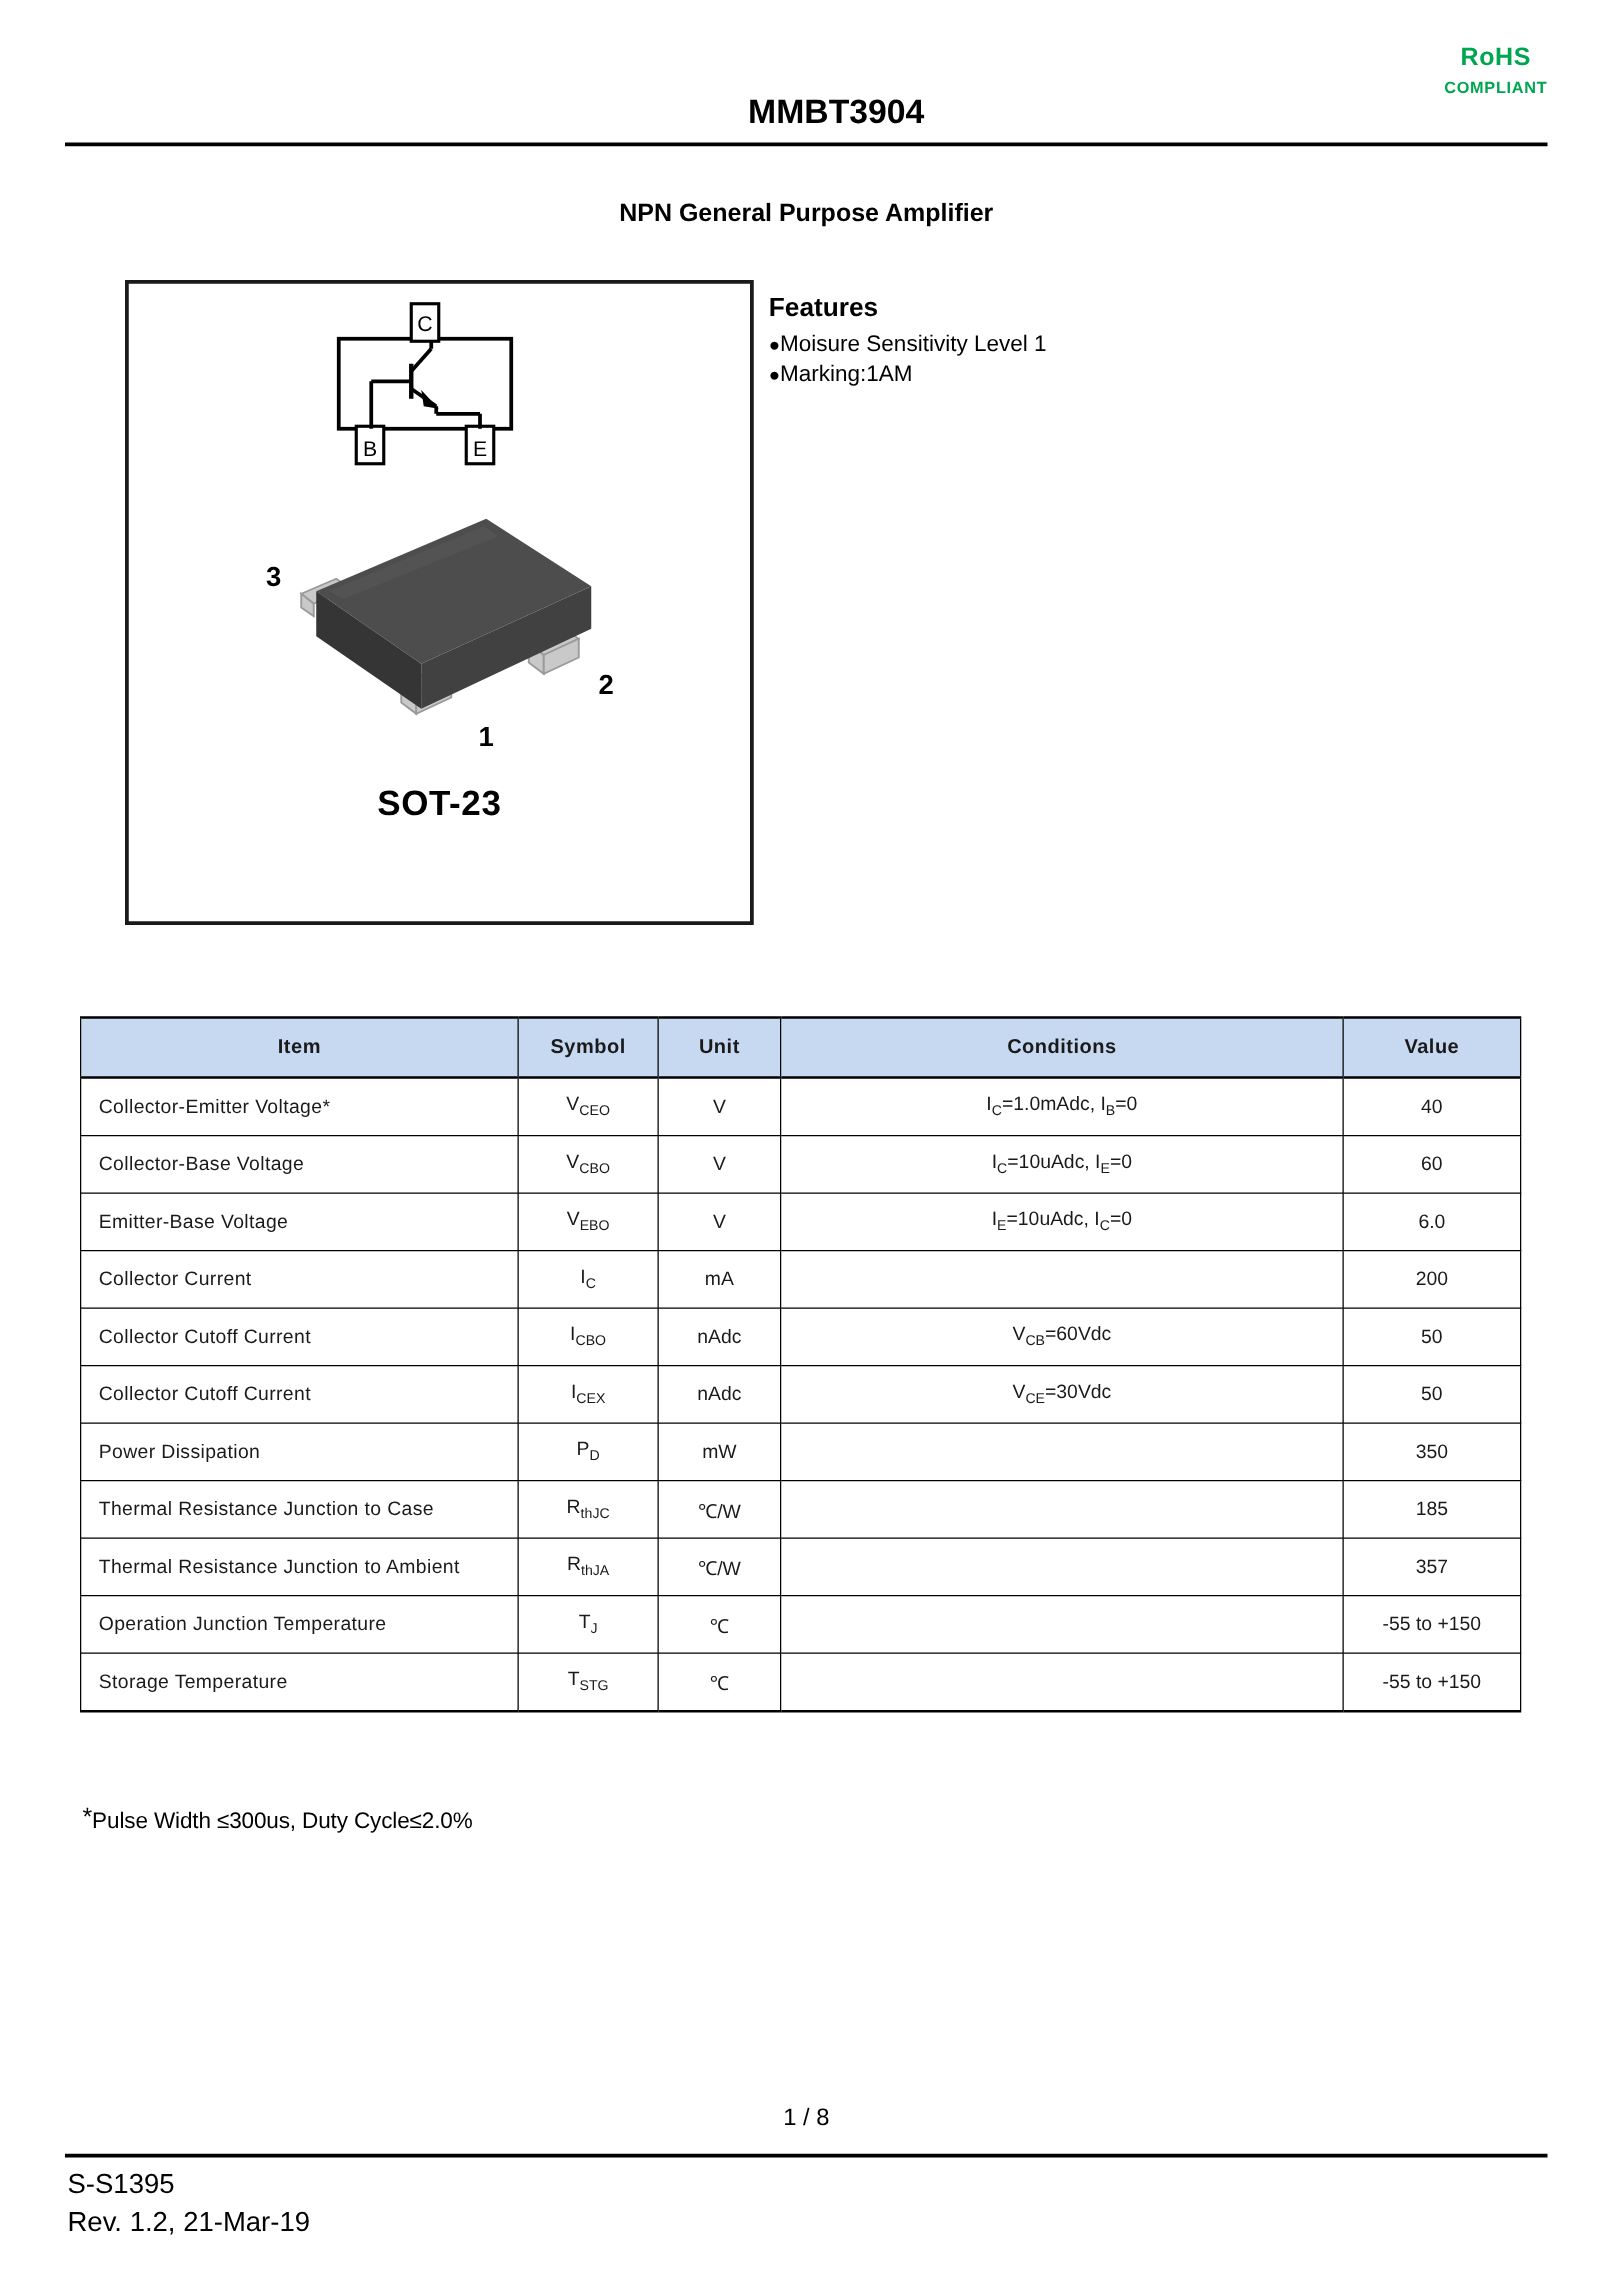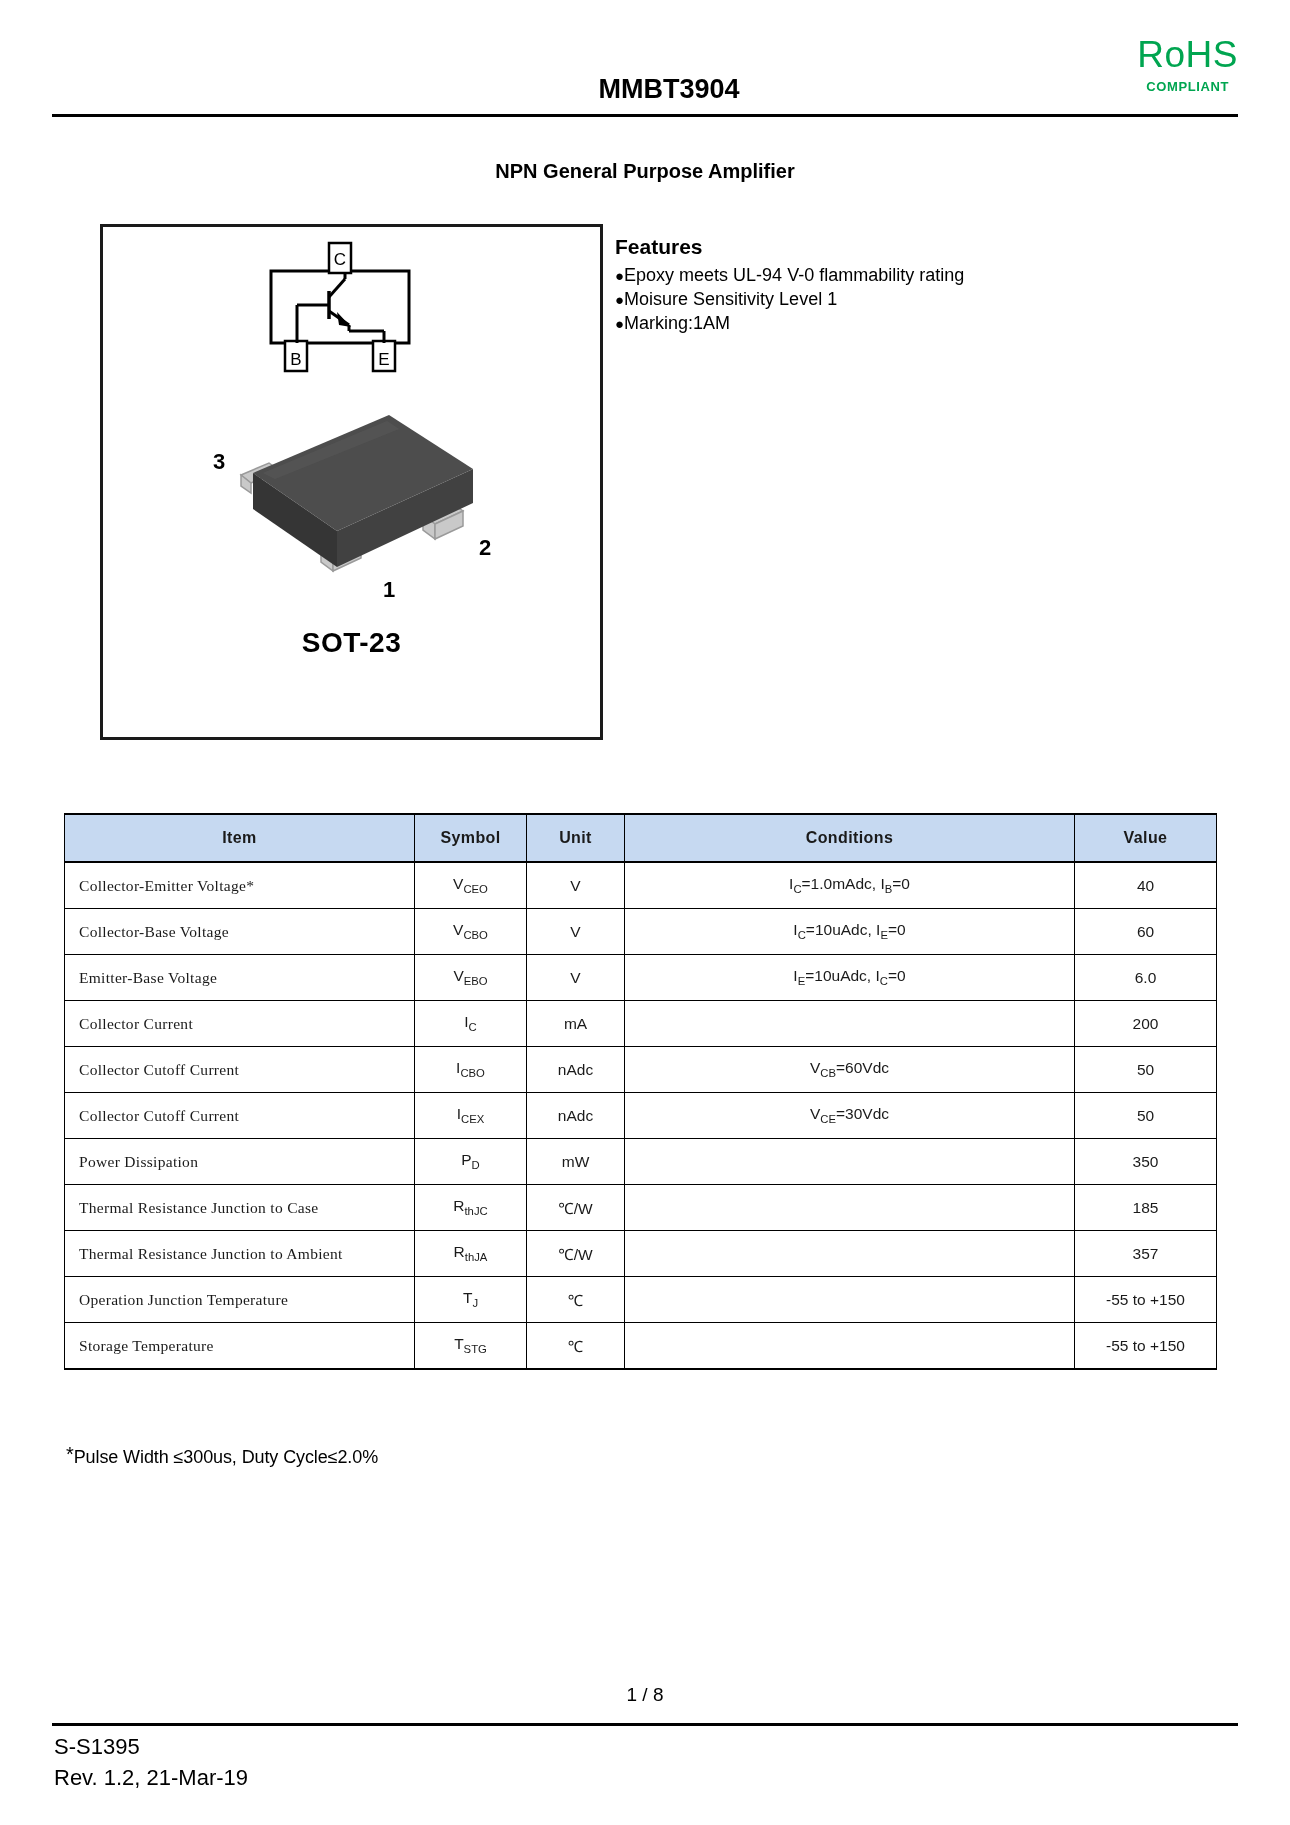--- a/index.html
+++ b/index.html
@@ -34,22 +34,22 @@
     margin-left: 24px;
   }
   .rohs-block {
     position: absolute;
     right: 52px;
     top: 36px;
     text-align: center;
     line-height: 1.0;
   }
   .rohs-main {
-    font-size: 37px;
-    font-weight: normal;
+    font-size: 20px;
+    font-weight: bold;
     letter-spacing: 0.5px;
   }
   .rohs-sub {
     font-size: 13px;
     font-weight: bold;
     letter-spacing: 0.6px;
     margin-top: 7px;
   }
   .header-rule {
     position: absolute;
@@ -150,21 +150,21 @@
     border-top: 2px solid #000;
     border-bottom: 2px solid #000;
   }
   .spec-table tbody td { height: 43px; }
   .spec-table tbody tr:last-child td { border-bottom: 2px solid #000; }
   .col-item   { width: 350px; }
   .col-symbol { width: 112px; }
   .col-unit   { width: 98px;  }
   .col-cond   { width: 450px; }
   .col-value  { width: 142px; }
-  .cell-item { text-align: left; padding-left: 14px; letter-spacing: 0.3px; font-family: Liberation Serif, serif; }
+  .cell-item { text-align: left; padding-left: 14px; letter-spacing: 0.3px; }
   .cell-c    { text-align: center; }
   sub { font-size: 73%; }
 
   .table-note {
     position: absolute;
     left: 66px; top: 1443px;
     font-size: 18px;
     letter-spacing: -0.1px;
   }
   .table-note .star {
@@ -270,23 +270,20 @@
       <text x="286" y="190" font-family="Liberation Sans, sans-serif" font-size="22" font-weight="bold" fill="#000" text-anchor="middle">1</text>
       <text x="382" y="148" font-family="Liberation Sans, sans-serif" font-size="22" font-weight="bold" fill="#000" text-anchor="middle">2</text>
     </svg>
   </div>
 
   <div class="pkg-name">SOT-23</div>
 </div>
 
 <div class="features">
   <div class="features-heading">Features</div>
-  <div class="feature-line">
-    <span class="dot">●</span><span>Epoxy meets UL-94 V-0 flammability rating</span>
-  </div>
   <div class="feature-line">
     <span class="dot">●</span><span>Moisure Sensitivity Level 1</span>
   </div>
   <div class="feature-line">
     <span class="dot">●</span><span>Marking:1AM</span>
   </div>
 </div>
 
 <div class="section-heading">
   <span>■</span><span>Off Characteristics</span>

